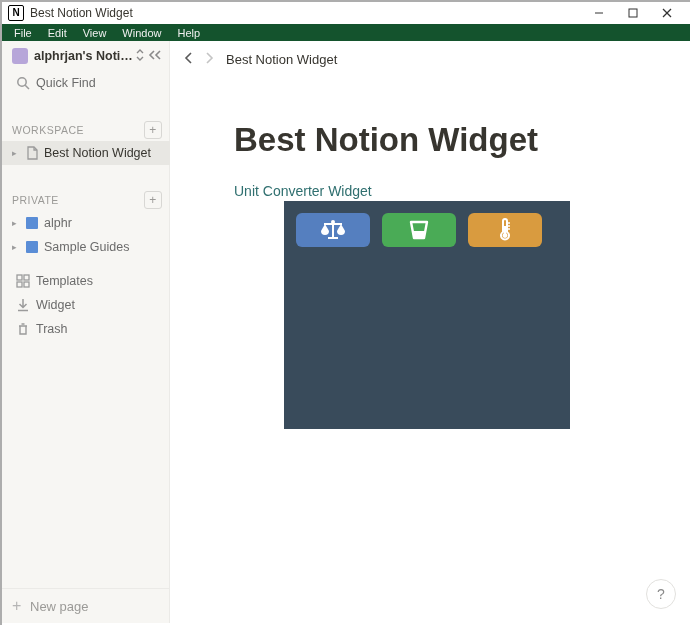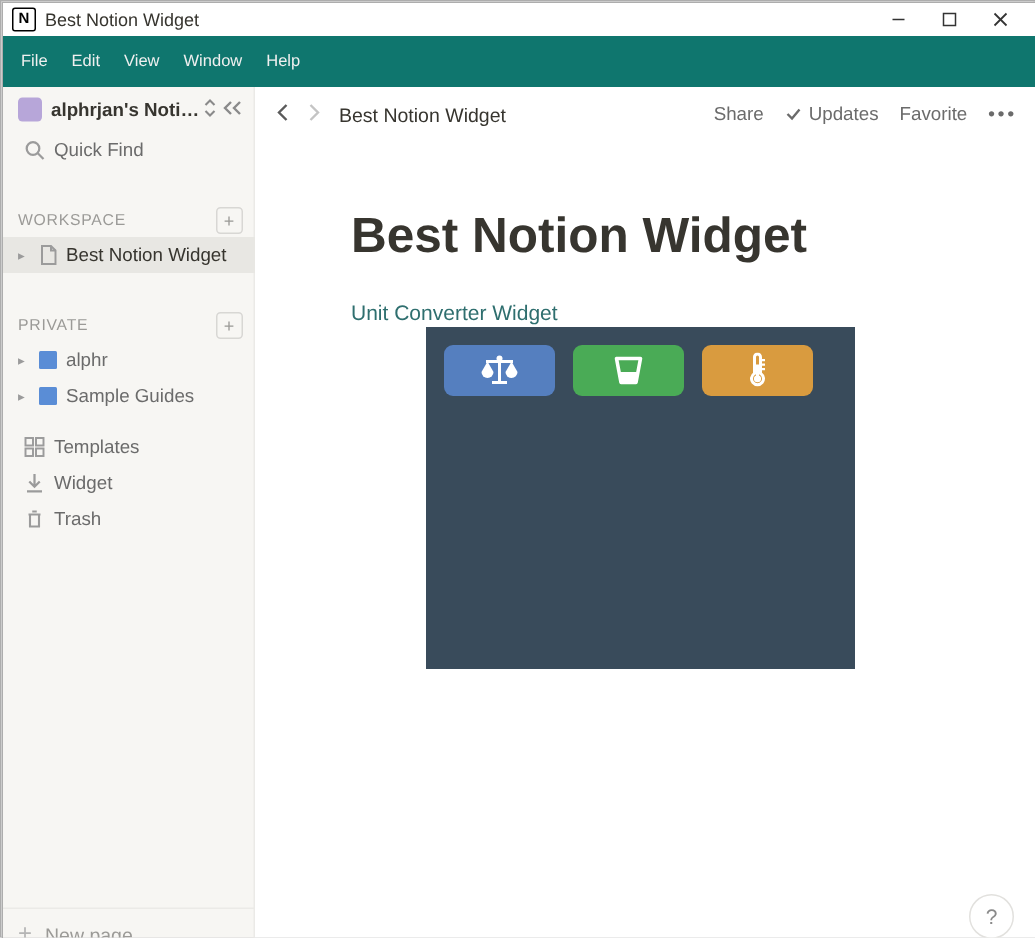--- a/index.html
+++ b/index.html
@@ -36,22 +36,22 @@
   .titlebar .title { flex: 0 0 auto; }
   .titlebar .spacer { flex: 1 1 auto; }
   .titlebar .win-btn {
     width: 34px; height: 22px;
     display: flex; align-items: center; justify-content: center;
     color: #333;
   }
   .titlebar .win-btn svg { display:block; }
   
   .menubar {
-    height: 34px;
-    background: #0f766e;
+    height: 17px;
+    background: #14532d;
     color: #f0f0f0;
     display: flex;
     align-items: center;
     padding: 0 4px;
     font-size: 11px;
   }
   .menubar .menu-item {
     padding: 2px 8px;
   }
   
@@ -431,31 +431,20 @@
               <path d="M9 2 L4 7 L9 12" fill="none" stroke="#5a5a5a" stroke-width="1.6"></path>
             </svg>
         </span>
         <span>
           <svg width="14" height="14">
               <path d="M5 2 L10 7 L5 12" fill="none" stroke="#c4c4c4" stroke-width="1.6"></path>
             </svg>
         </span>
       </div>
       <div class="breadcrumb">Best Notion Widget</div>
-      <div class="top-right">
-        <span>Share</span>
-        <span class="updates">
-          <svg width="12" height="12">
-              <path d="M2 6 L5 9 L10 3" fill="none" stroke="#6b6b6b" stroke-width="1.6"></path>
-            </svg>
-          <span>Updates</span>
-        </span>
-        <span>Favorite</span>
-        <span class="more">•••</span>
-      </div>
     </div>
 
     <div class="page-content">
       <h1 class="page-title">Best Notion Widget</h1>
       <div class="widget-link">Unit Converter Widget</div>
 
       <div class="widget-embed">
         <div class="widget-btn wb-blue">
           <svg width="28" height="22">
             <line x1="14" y1="3" x2="14" y2="18" stroke="#fff" stroke-width="2"></line>

